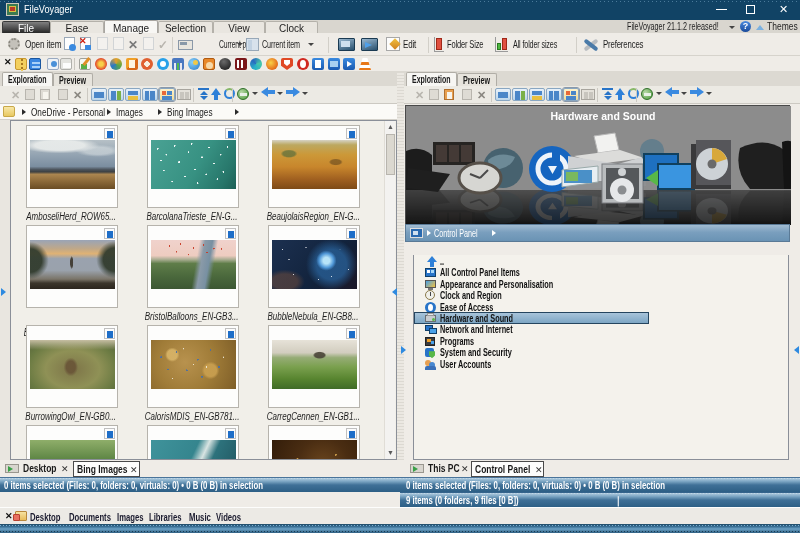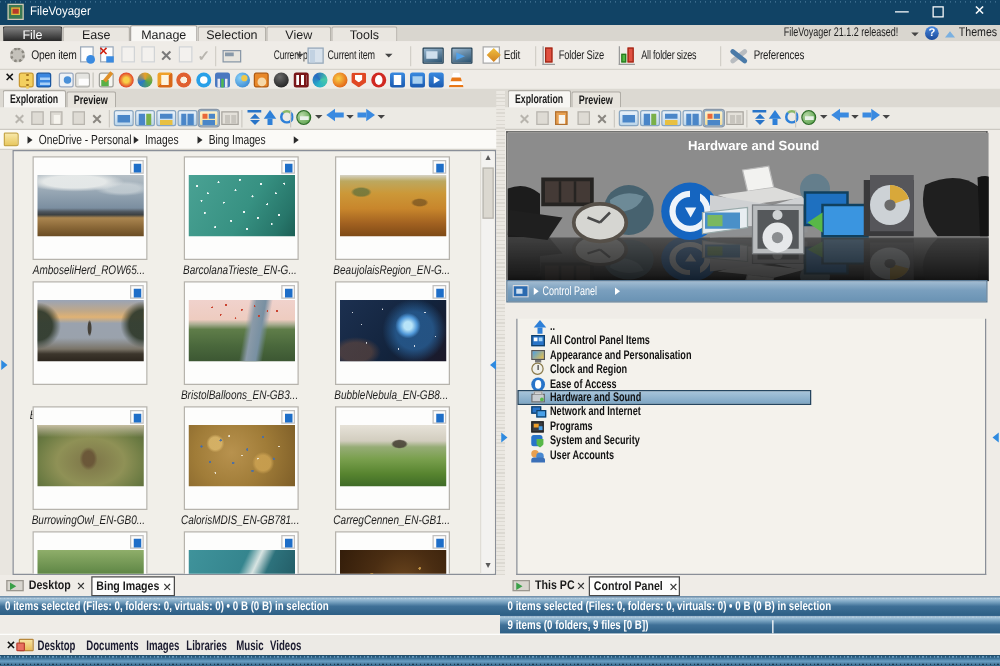--- a/index.html
+++ b/index.html
@@ -47,21 +47,21 @@
 <div class="abs" style="left:716px;top:9px;width:11px;height:1px;background:#fff;"></div>
 <div class="abs" style="left:746px;top:5px;width:9px;height:9px;border:1px solid #fff;"></div>
 <div class="abs" style="left:779px;top:4px;color:#fff;font-size:11px;line-height:11px;">✕</div>
 </div>
 <div class="abs" style="left:0;top:20px;width:800px;height:13px;background:#d9d6cf;">
 <div class="rtab file" style="left:2px;width:48px;">File</div>
 <div class="rtab" style="left:50px;width:54px;">Ease</div>
 <div class="rtab sel" style="left:104px;width:54px;">Manage</div>
 <div class="rtab" style="left:158px;width:55px;">Selection</div>
 <div class="rtab" style="left:213px;width:52px;">View</div>
-<div class="rtab" style="left:265px;width:53px;">Tools</div>
+<div class="rtab" style="left:265px;width:53px;">Clock</div>
 <div class="abs" style="left:627px;top:1px;font-size:10px;color:#1e1e1e;"><span class="sq" style="transform:scaleX(0.72);">FileVoyager 21.1.2 released!</span></div>
 <div class="abs" style="left:729px;top:6px;">
         <span class="caret" style="display:block;"></span>
       </div>
 <div class="abs" style="left:740px;top:1px;width:11px;height:11px;border-radius:50%;background:linear-gradient(#4a8ae0,#1a4a9a);color:#fff;font-size:9px;font-weight:bold;text-align:center;line-height:11px;">?</div>
 <div class="abs" style="left:756px;top:5px;width:0;height:0;border-left:4px solid transparent;border-right:4px solid transparent;border-bottom:5px solid #7ab0e0;"></div>
 <div class="abs" style="left:767px;top:1px;font-size:10px;color:#1e1e1e;"><span class="sq" style="transform:scaleX(0.85);">Themes</span></div>
 </div>
 <div class="abs" style="left:0;top:33px;width:800px;height:23px;background:#efece7;border-bottom:1px solid #d6d3cc;"></div>
 <div class="abs" style="left:8px;top:38px;width:12px;height:12px;border-radius:50%;background:#c4c1ba;border:2px dotted #8a877f;"></div>

